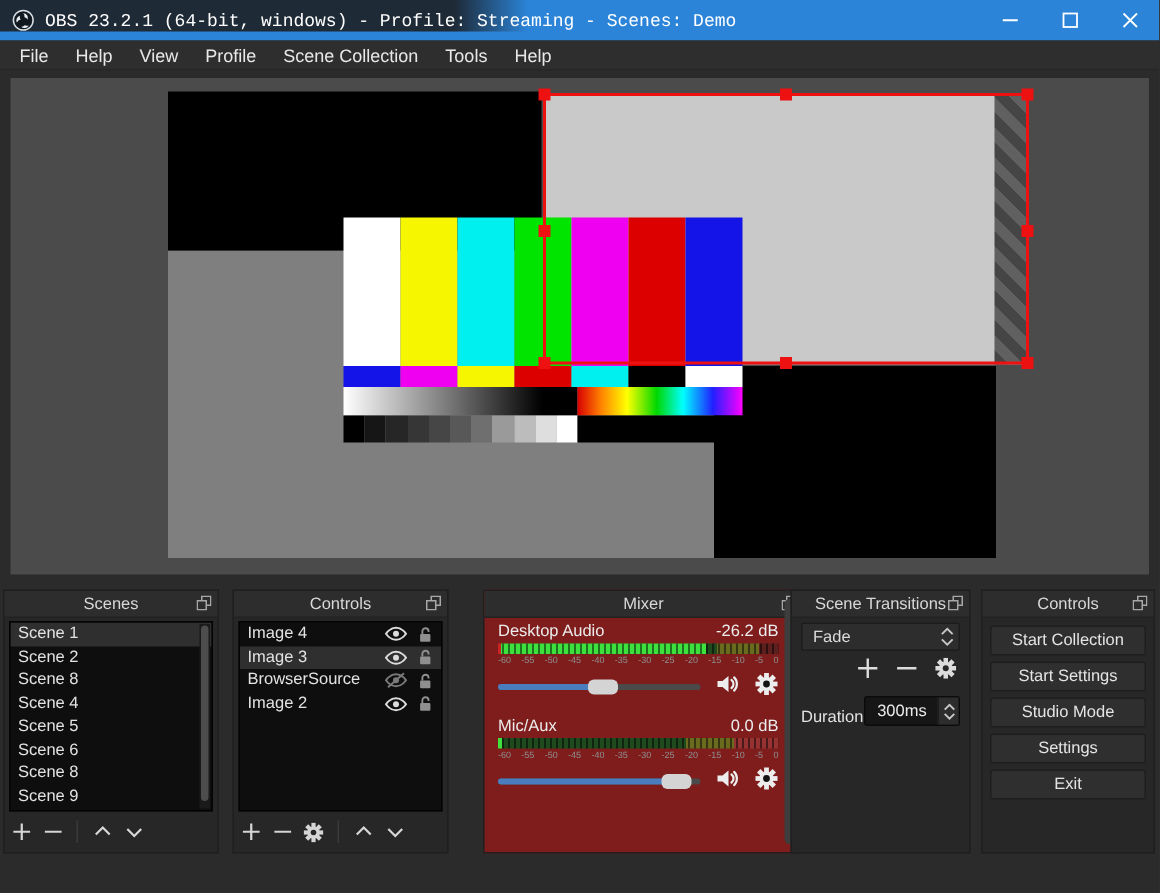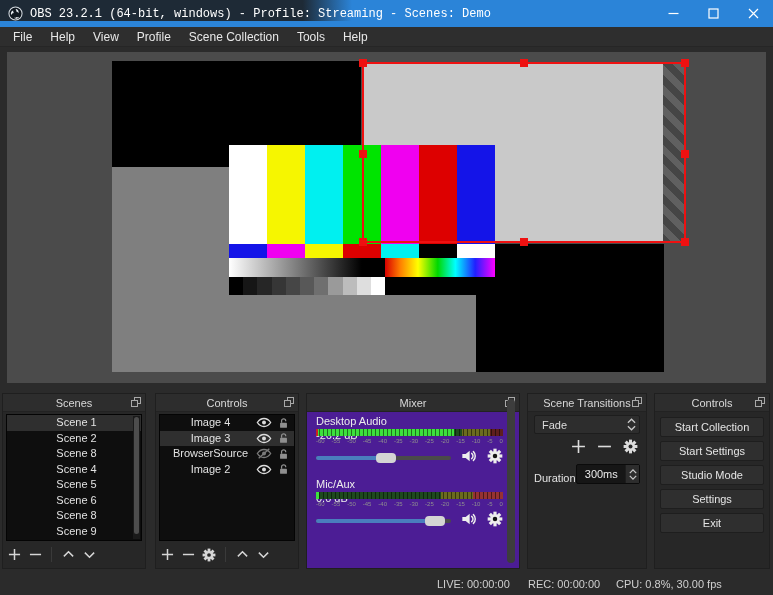--- a/index.html
+++ b/index.html
@@ -41,40 +41,40 @@
   .step{flex:1;height:100%;}
   .row4-black{width:110px;height:100%;background:#000000;}
 
   
   .panel{position:absolute;top:393px;height:176px;background:#272727;border:1px solid #1f1f1f;box-sizing:border-box;}
   .panel-header{height:17px;background:#2d2d2d;display:flex;align-items:center;justify-content:center;
        position:relative;font-size:11px;color:#d8d8d8;border-bottom:1px solid #222222;}
   .float-btn{position:absolute;right:4px;top:3px;width:10px;height:10px;}
   #panel-scenes{left:2px;width:144px;}
   #panel-sources{left:155px;width:144px;}
-  #panel-mixer{left:306px;width:214px;background:#4c1d95;}
+  #panel-mixer{left:322px;width:214px;background:#7f1d1d;}
   #panel-transitions{left:527px;width:120px;}
   #panel-controls{left:654px;width:116px;}
 
   .list{position:absolute;left:3px;right:3px;top:20px;bottom:27px;background:#0e0e0e;border:1px solid #040404;overflow:hidden;}
   .lrow{height:15.5px;line-height:15.5px;padding-left:5px;font-size:11px;color:#e2e2e2;
        white-space:nowrap;display:flex;align-items:center;}
   .lrow.selected{background:#2f2f2f;}
-  .lrow .row-label{flex:1;text-align:center;}
+  .lrow .row-label{flex:1;}
   .row-icon{width:16px;height:12px;margin-right:3px;display:flex;align-items:center;justify-content:center;}
   .scrollbar{position:absolute;right:1px;top:1px;bottom:1px;width:7px;background:#1a1a1a;}
   .scroll-thumb{position:absolute;left:1px;right:1px;top:1px;bottom:5px;background:#4d4d4d;border-radius:3px;}
   .dock-toolbar{position:absolute;left:4px;right:3px;bottom:3px;height:21px;display:flex;align-items:center;gap:7px;}
   .tb-icon{width:14px;height:14px;display:flex;align-items:center;justify-content:center;}
   .tb-sep{width:1px;height:15px;background:#3a3a3a;margin:0 2px;}
 
   
   #mixer-body{position:absolute;left:9px;right:16px;top:20px;bottom:4px;}
   .channel{margin-bottom:11px;}
-  .ch-head{display:flex;justify-content:space-between;font-size:11px;color:#ececec;height:14px;line-height:14px;flex-direction:column;}
+  .ch-head{display:flex;justify-content:space-between;font-size:11px;color:#ececec;height:14px;line-height:14px;}
   .meter{height:7px;position:relative;margin-top:1px;background:#222;}
   .meter-ticks{position:absolute;inset:0;
        background:repeating-linear-gradient(90deg,rgba(0,0,0,0) 0 3px,rgba(0,0,0,.5) 3px 4px);}
   .ticks{display:flex;justify-content:space-between;font-size:6px;color:#8f8f8f;height:8px;line-height:8px;margin-top:1px;}
   .slider-row{display:flex;align-items:center;margin-top:5px;height:16px;gap:8px;}
   .slider{flex:1;height:10px;position:relative;}
   .slider-track{position:absolute;top:3px;left:0;right:0;height:4px;background:#4a4a4a;border-radius:2px;}
   .slider-fill{position:absolute;top:3px;left:0;height:4px;background:#4a7dbd;border-radius:2px;}
   .slider-handle{position:absolute;top:0;width:20px;height:10px;background:#d4d4d4;border-radius:4px;}
   .mixer-scroll{position:absolute;right:4px;top:5px;bottom:5px;width:8px;}
@@ -560,19 +560,14 @@
     </div>
     <div id="controls-buttons">
         <div class="ctl-btn">Start Collection</div>
         <div class="ctl-btn">Start Settings</div>
         <div class="ctl-btn">Studio Mode</div>
         <div class="ctl-btn">Settings</div>
         <div class="ctl-btn">Exit</div>
       </div>
   </div>
 
-  <div class="statusbar">
-    <span id="status-live">LIVE: 00:00:00</span>
-    <span id="status-rec">REC: 00:00:00</span>
-    <span id="status-cpu">CPU: 0.8%, 30.00 fps</span>
-  </div>
 
 </div>
 
 </body></html>

